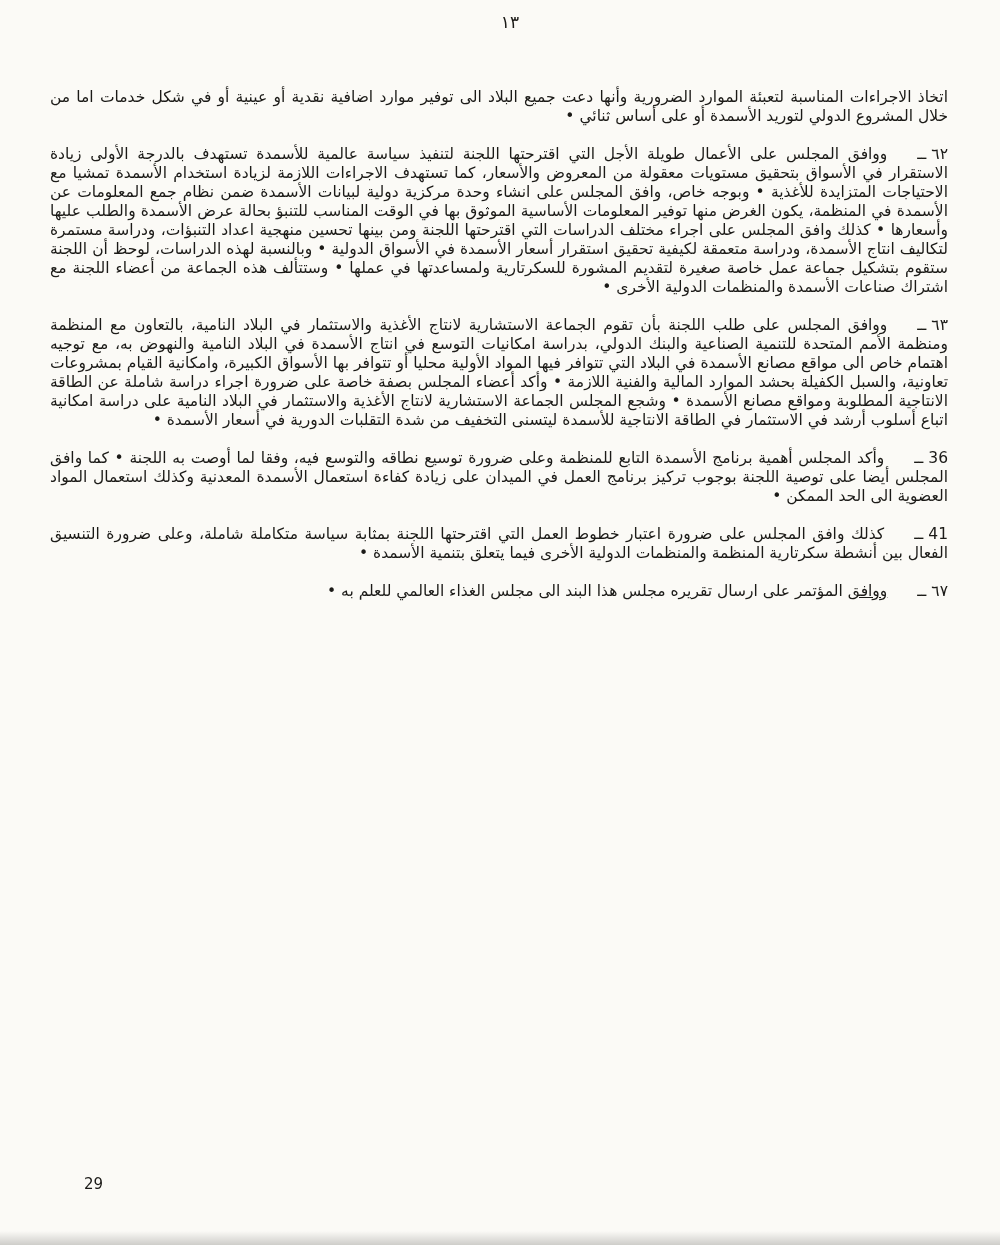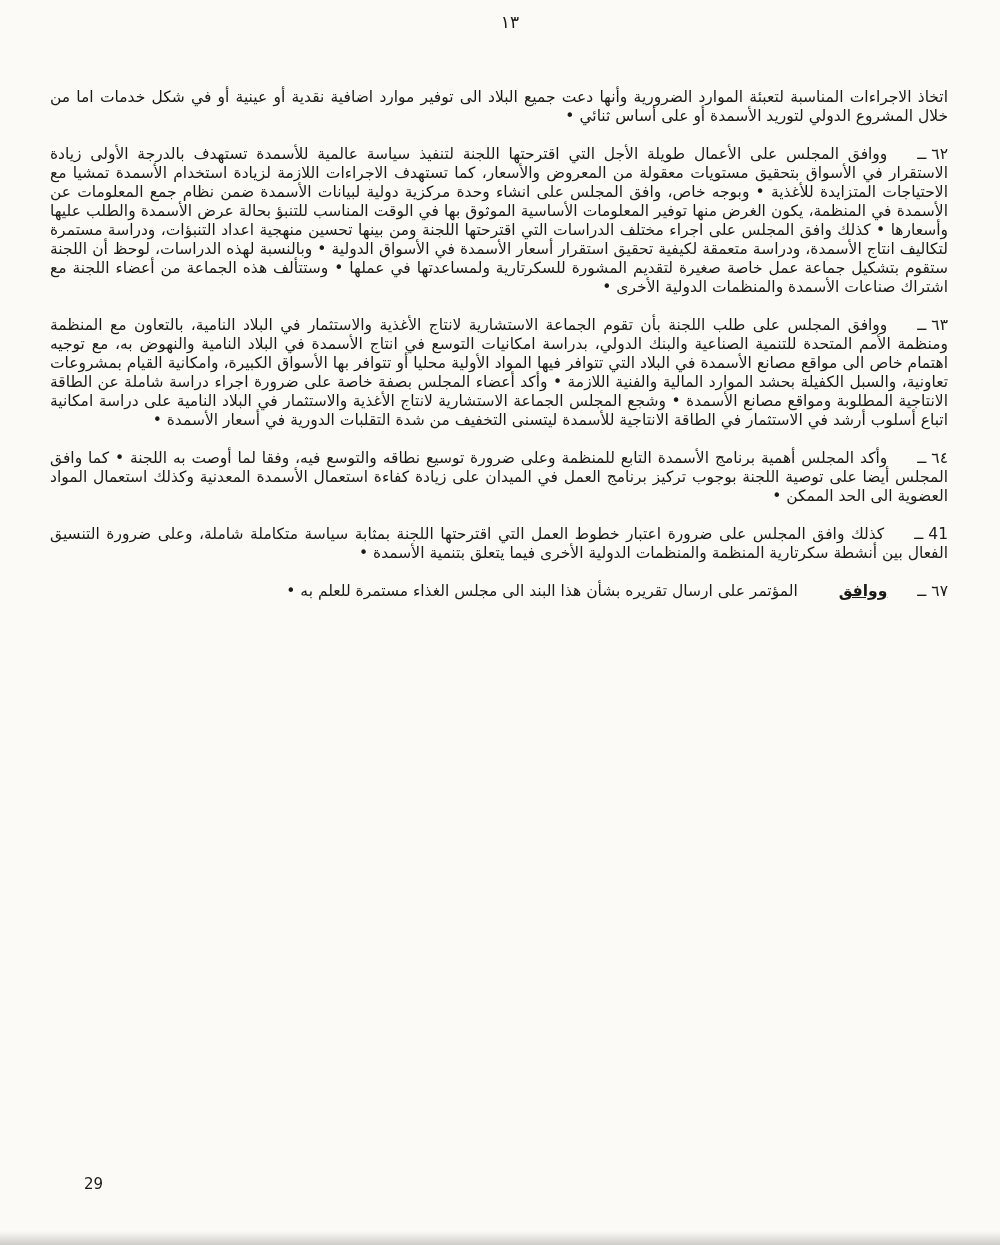--- a/index.html
+++ b/index.html
@@ -50,22 +50,21 @@
   .para {
     margin: 0 0 19px 0;
   }
   .para-num {
     display: inline-block;
     margin-inline-end: 30px;
     white-space: nowrap;
   }
   .para-underline {
     text-decoration: underline;
-    font-weight: bold;
-    margin-left: 36px;
+    font-weight: normal;
   }
   .bottom-page-number {
     position: absolute;
     left: 84px;
     bottom: 52px;
     font-size: 15px;
     direction: ltr;
   }
 </style>
 </head>
@@ -82,28 +81,28 @@
 
   <p class="para">
     <span class="para-num">٦٢ ــ</span><span>ووافق المجلس على الأعمال طويلة الأجل التي اقترحتها اللجنة لتنفيذ سياسة عالمية للأسمدة تستهدف بالدرجة الأولى زيادة الاستقرار في الأسواق بتحقيق مستويات معقولة من المعروض والأسعار، كما تستهدف الاجراءات اللازمة لزيادة استخدام الأسمدة تمشيا مع الاحتياجات المتزايدة للأغذية • وبوجه خاص، وافق المجلس على انشاء وحدة مركزية دولية لبيانات الأسمدة ضمن نظام جمع المعلومات عن الأسمدة في المنظمة، يكون الغرض منها توفير المعلومات الأساسية الموثوق بها في الوقت المناسب للتنبؤ بحالة عرض الأسمدة والطلب عليها وأسعارها • كذلك وافق المجلس على اجراء مختلف الدراسات التي اقترحتها اللجنة ومن بينها تحسين منهجية اعداد التنبؤات، ودراسة مستمرة لتكاليف انتاج الأسمدة، ودراسة متعمقة لكيفية تحقيق استقرار أسعار الأسمدة في الأسواق الدولية • وبالنسبة لهذه الدراسات، لوحظ أن اللجنة ستقوم بتشكيل جماعة عمل خاصة صغيرة لتقديم المشورة للسكرتارية ولمساعدتها في عملها • وستتألف هذه الجماعة من أعضاء اللجنة مع اشتراك صناعات الأسمدة والمنظمات الدولية الأخرى •</span>
   </p>
 
   <p class="para">
     <span class="para-num">٦٣ ــ</span><span>ووافق المجلس على طلب اللجنة بأن تقوم الجماعة الاستشارية لانتاج الأغذية والاستثمار في البلاد النامية، بالتعاون مع المنظمة ومنظمة الأمم المتحدة للتنمية الصناعية والبنك الدولي، بدراسة امكانيات التوسع في انتاج الأسمدة في البلاد النامية والنهوض به، مع توجيه اهتمام خاص الى مواقع مصانع الأسمدة في البلاد التي تتوافر فيها المواد الأولية محليا أو تتوافر بها الأسواق الكبيرة، وامكانية القيام بمشروعات تعاونية، والسبل الكفيلة بحشد الموارد المالية والفنية اللازمة • وأكد أعضاء المجلس بصفة خاصة على ضرورة اجراء دراسة شاملة عن الطاقة الانتاجية المطلوبة ومواقع مصانع الأسمدة • وشجع المجلس الجماعة الاستشارية لانتاج الأغذية والاستثمار في البلاد النامية على دراسة امكانية اتباع أسلوب أرشد في الاستثمار في الطاقة الانتاجية للأسمدة ليتسنى التخفيف من شدة التقلبات الدورية في أسعار الأسمدة •</span>
   </p>
 
   <p class="para">
-    <span class="para-num">٦٤ ــ</span><span>وأكد المجلس أهمية برنامج الأسمدة التابع للمنظمة وعلى ضرورة توسيع نطاقه والتوسع فيه، وفقا لما أوصت به اللجنة • كما وافق المجلس أيضا على توصية اللجنة بوجوب تركيز برنامج العمل في الميدان على زيادة كفاءة استعمال الأسمدة المعدنية وكذلك استعمال المواد العضوية الى الحد الممكن •</span>
+    <span class="para-num">36 ــ</span><span>وأكد المجلس أهمية برنامج الأسمدة التابع للمنظمة وعلى ضرورة توسيع نطاقه والتوسع فيه، وفقا لما أوصت به اللجنة • كما وافق المجلس أيضا على توصية اللجنة بوجوب تركيز برنامج العمل في الميدان على زيادة كفاءة استعمال الأسمدة المعدنية وكذلك استعمال المواد العضوية الى الحد الممكن •</span>
   </p>
 
 
   <p class="para">
     <span class="para-num">41 ــ</span><span>كذلك وافق المجلس على ضرورة اعتبار خطوط العمل التي اقترحتها اللجنة بمثابة سياسة متكاملة شاملة، وعلى ضرورة التنسيق الفعال بين أنشطة سكرتارية المنظمة والمنظمات الدولية الأخرى فيما يتعلق بتنمية الأسمدة •</span>
   </p>
 
   <p class="para">
-    <span class="para-num">٦٧ ــ</span><span class="para-underline">ووافق</span><span> المؤتمر على ارسال تقريره بشأن هذا البند الى مجلس الغذاء مستمرة للعلم به •</span>
+    <span class="para-num">٦٧ ــ</span><span class="para-underline">ووافق</span><span> المؤتمر على ارسال تقريره مجلس هذا البند الى مجلس الغذاء العالمي للعلم به •</span>
   </p>
 </div>
 
   <div class="bottom-page-number">29</div>
 
 </div>
 
 </body></html>

